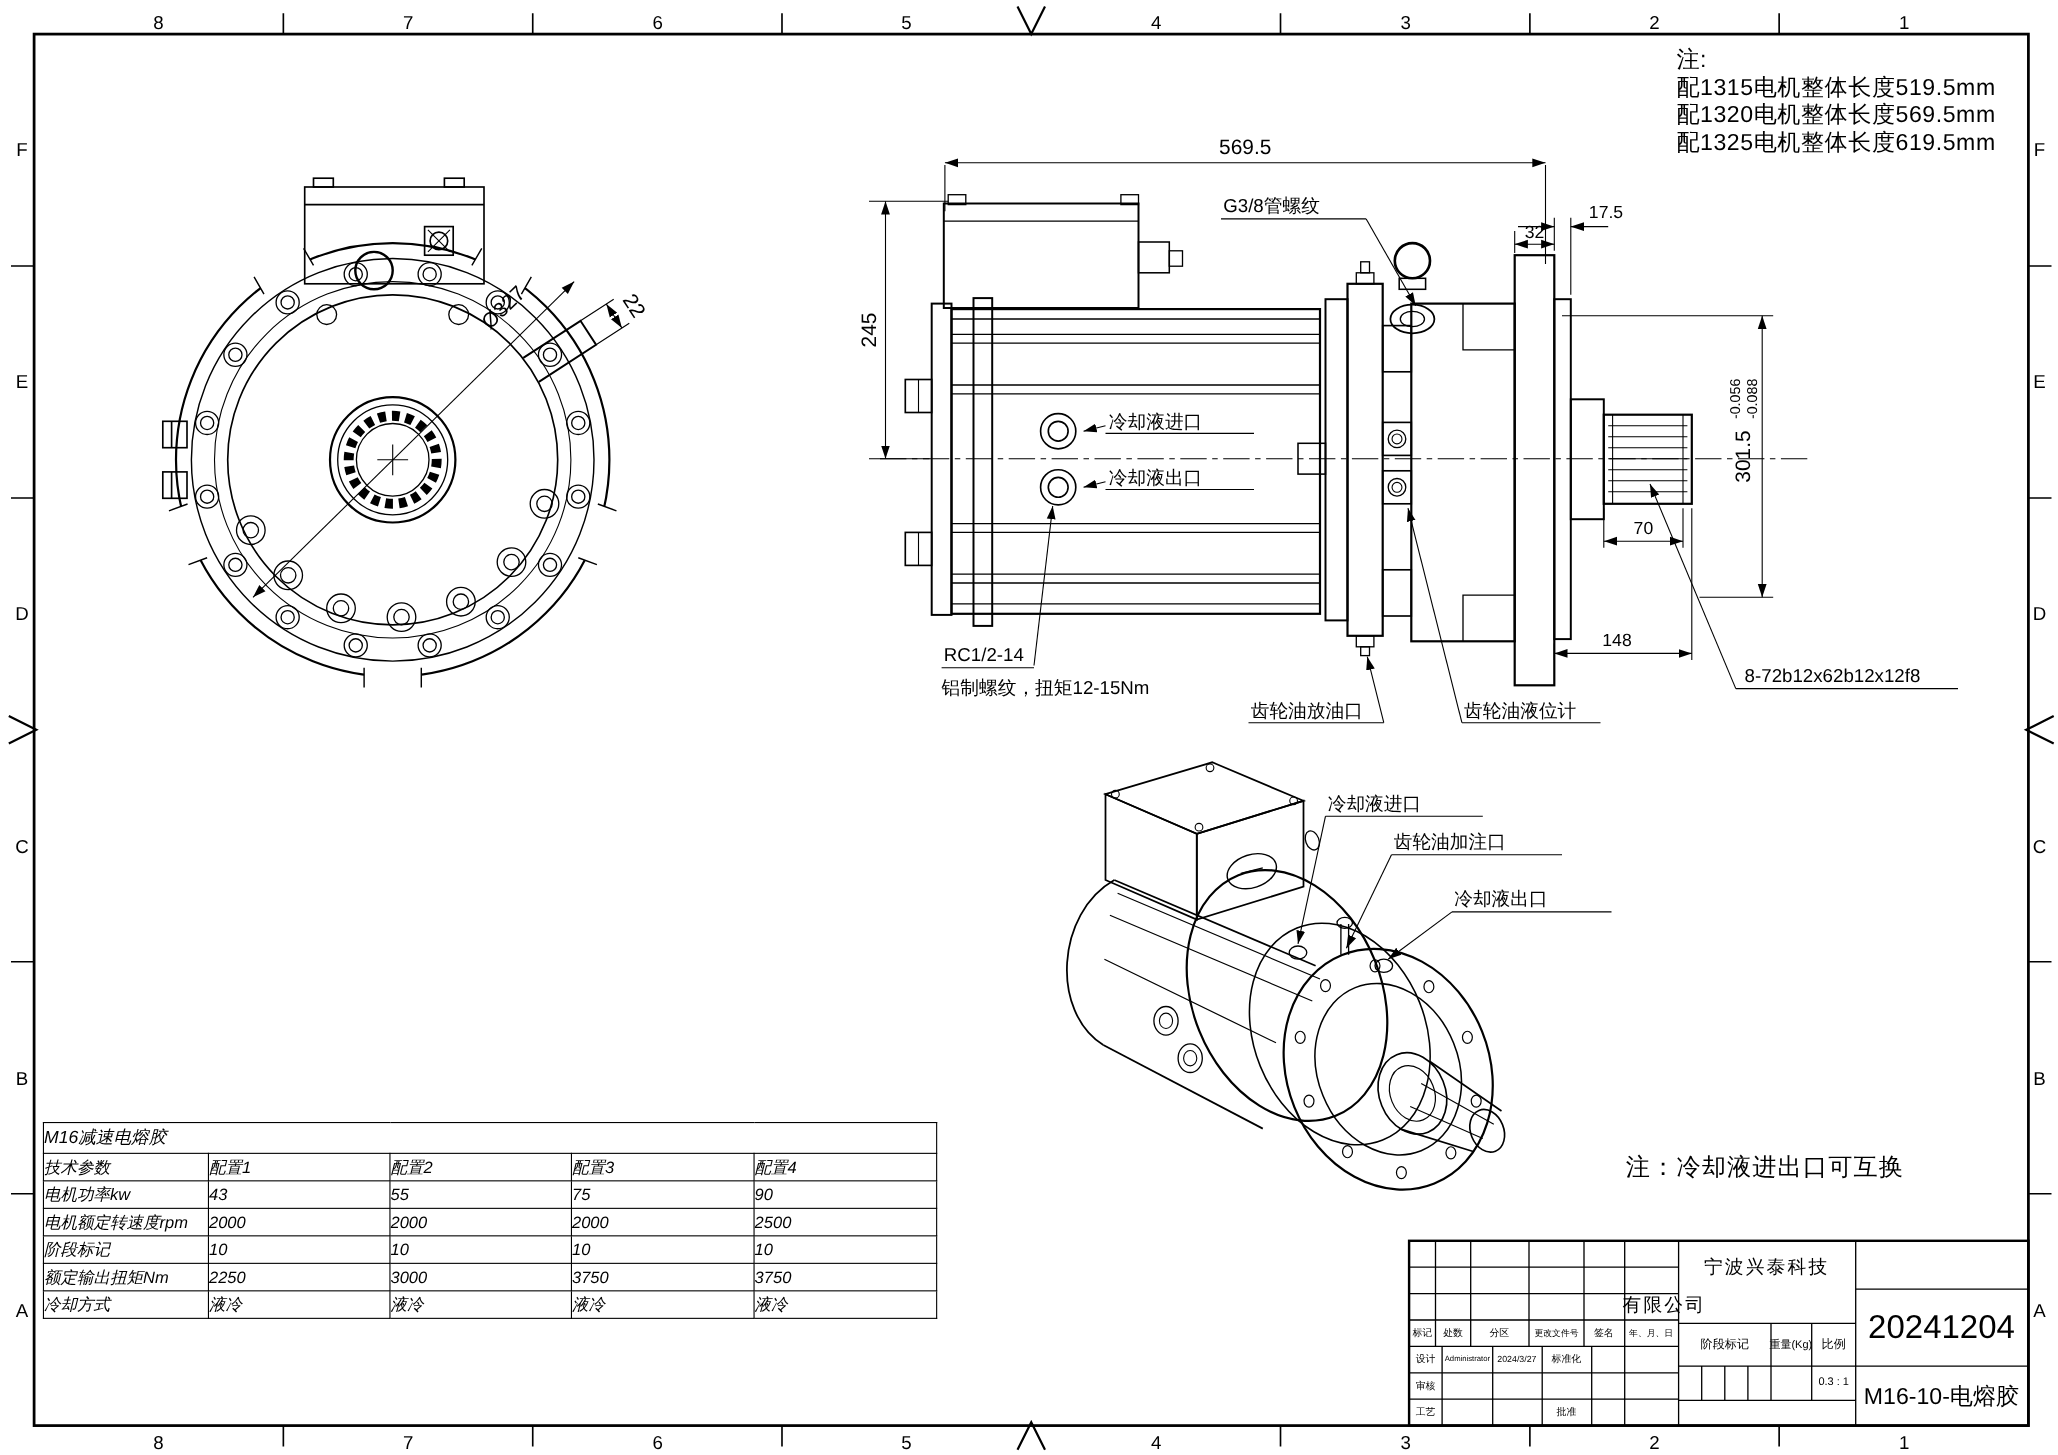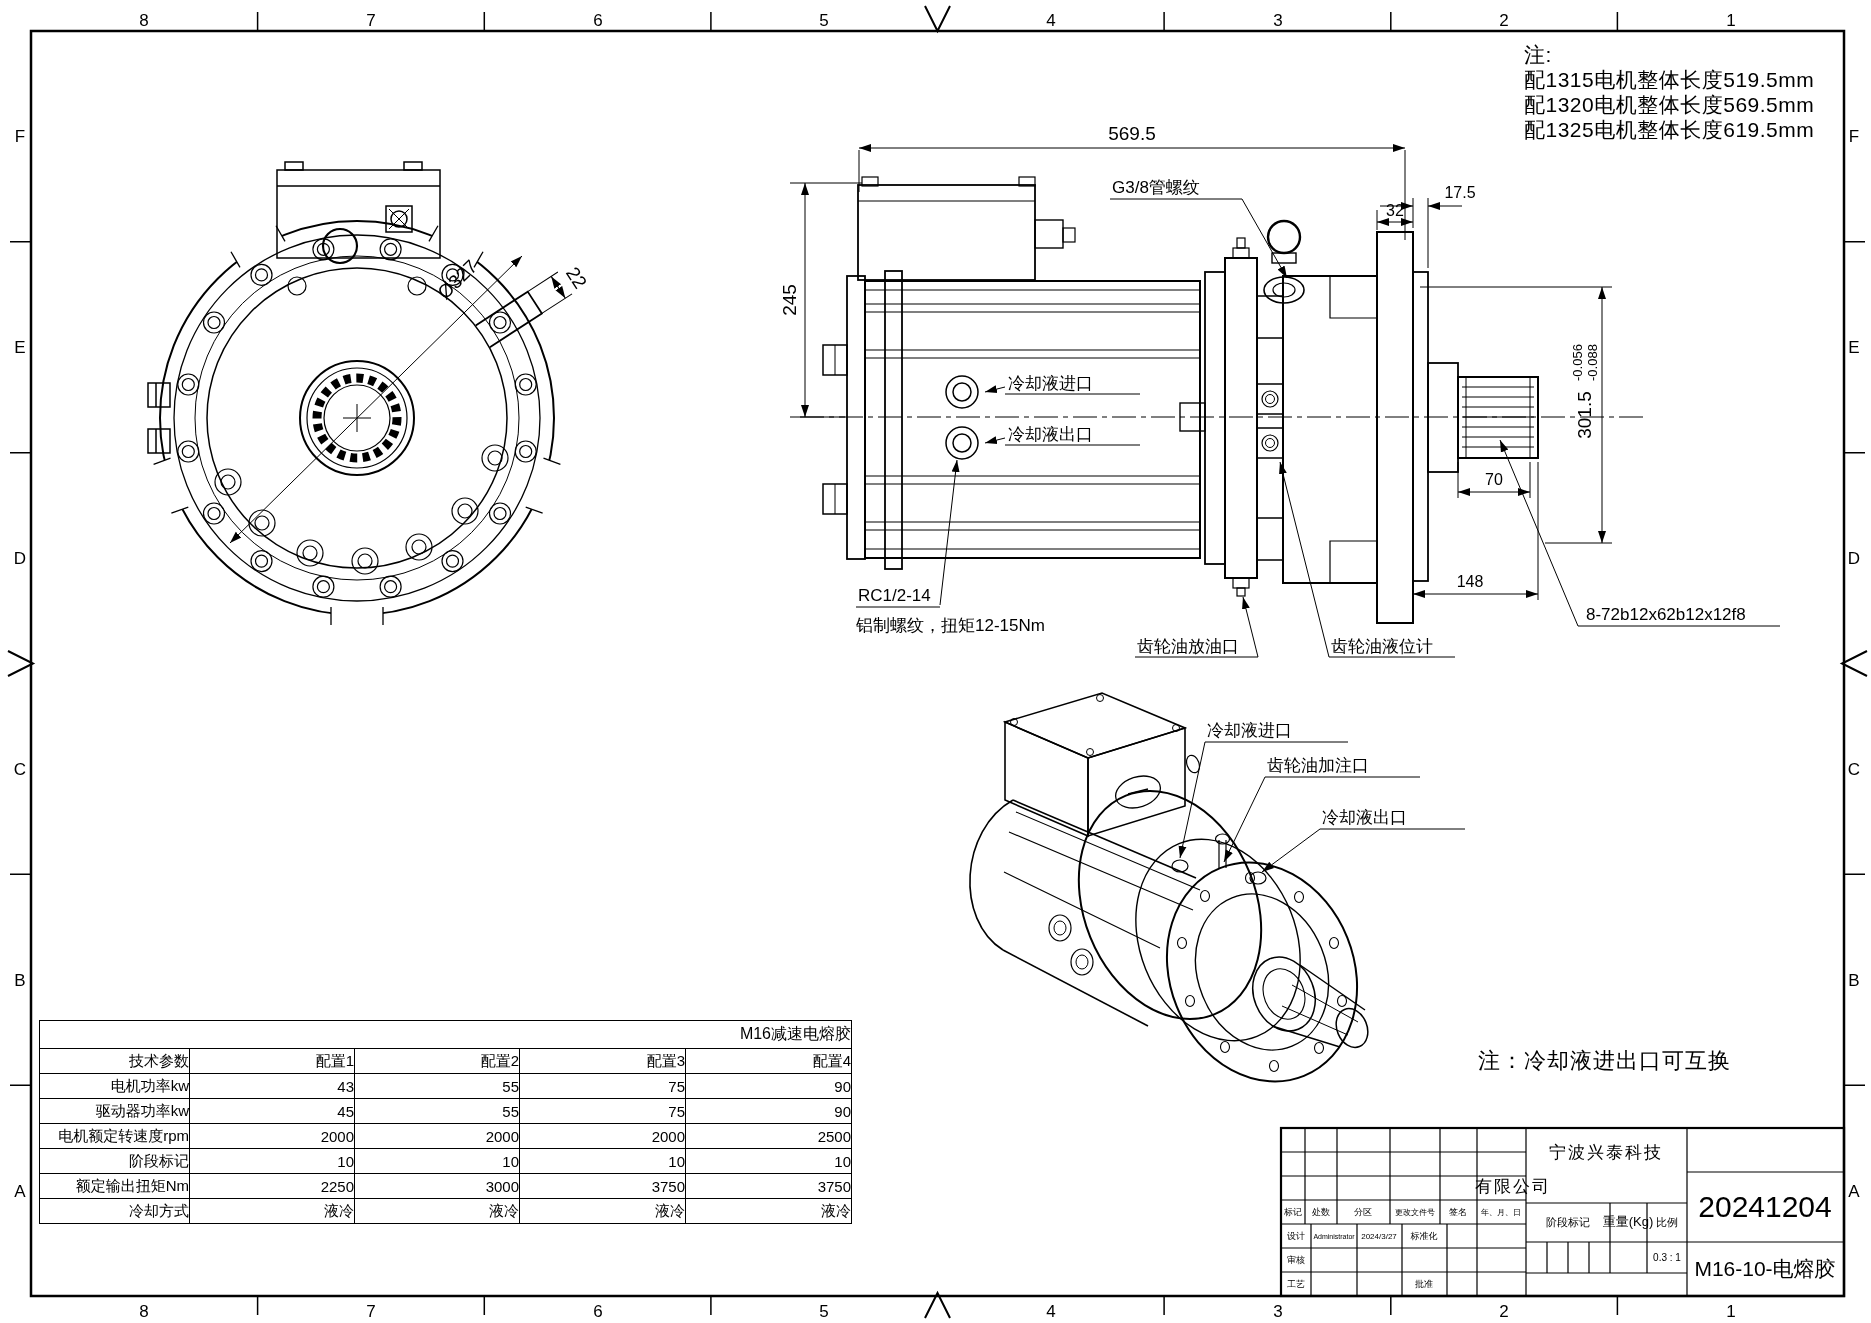--- a/index.html
+++ b/index.html
@@ -11,22 +11,22 @@
   .dim{font-size:19px;}
   .dim-s{font-size:16px;}
   .tol{font-size:13px;}
   .lbl{font-size:17px;}
   .ov{position:absolute;}
   .notes{font-size:21px;line-height:25px;letter-spacing:0.5px;white-space:nowrap;}
   .note2{font-size:22px;white-space:nowrap;letter-spacing:1px;}
   
   table.spec{position:absolute;left:39px;top:1020px;width:812px;border-collapse:collapse;
              table-layout:fixed;font-size:15px;}
-  table.spec td{border:1.5px solid #000;text-align:right;vertical-align:middle;
-                padding:0;height:24px;overflow:hidden;white-space:nowrap;}
+  table.spec td{border:1.5px solid #000;text-align:left;vertical-align:middle;
+                padding:0;height:24px;overflow:hidden;white-space:nowrap;font-style:italic;}
   table.spec tr.title td{height:27px;font-size:16px;}
   
   .tbl{position:absolute;transform:translate(-50%,-50%);white-space:nowrap;text-align:center;}
 </style>
 </head>
 <body>
 
 <div class="page">
 
 <svg width="1871" height="1323" viewBox="0 0 1871 1323">
@@ -436,27 +436,20 @@
   <tr>
     <td>技术参数</td>
     <td>配置1</td>
     <td>配置2</td>
     <td>配置3</td>
     <td>配置4</td>
   </tr>
   <tr>
     <td>电机功率kw</td>
     <td>43</td>
-    <td>55</td>
-    <td>75</td>
-    <td>90</td>
-  </tr>
-  <tr>
-    <td>驱动器功率kw</td>
-    <td>45</td>
     <td>55</td>
     <td>75</td>
     <td>90</td>
   </tr>
   <tr>
     <td>电机额定转速度rpm</td>
     <td>2000</td>
     <td>2000</td>
     <td>2000</td>
     <td>2500</td>
@@ -495,20 +488,20 @@
   <div class="tbl" style="left:1296px;top:1236px;font-size:9px">设计</div>
   <div class="tbl" style="left:1334px;top:1236px;font-size:7px">Administrator</div>
   <div class="tbl" style="left:1379px;top:1236px;font-size:8px">2024/3/27</div>
   <div class="tbl" style="left:1424px;top:1236px;font-size:9px">标准化</div>
   <div class="tbl" style="left:1296px;top:1260px;font-size:9px">审核</div>
   <div class="tbl" style="left:1296px;top:1284px;font-size:9px">工艺</div>
   <div class="tbl" style="left:1424px;top:1284px;font-size:9px">批准</div>
   <div class="tbl" style="left:1606px;top:1152px;font-size:17px;letter-spacing:2px">宁波兴泰科技</div>
   <div class="tbl" style="left:1513px;top:1186px;font-size:17px;letter-spacing:2px">有限公司</div>
   <div class="tbl" style="left:1568px;top:1222px;font-size:11px">阶段标记</div>
-  <div class="tbl" style="left:1628px;top:1222px;font-size:13px">重量(Kg)</div>
+  <div class="tbl" style="left:1628px;top:1222px;font-size:10px">重量(Kg)</div>
   <div class="tbl" style="left:1667px;top:1222px;font-size:11px">比例</div>
   <div class="tbl" style="left:1667px;top:1257px;font-size:10px;font-weight:normal">0.3 : 1</div>
   <div class="tbl" style="left:1765px;top:1207px;font-size:30px">20241204</div>
   <div class="tbl" style="left:1765px;top:1269px;font-size:21px">M16-10-电熔胶</div>
 </div>
 
 </div>
 
 </body></html>

